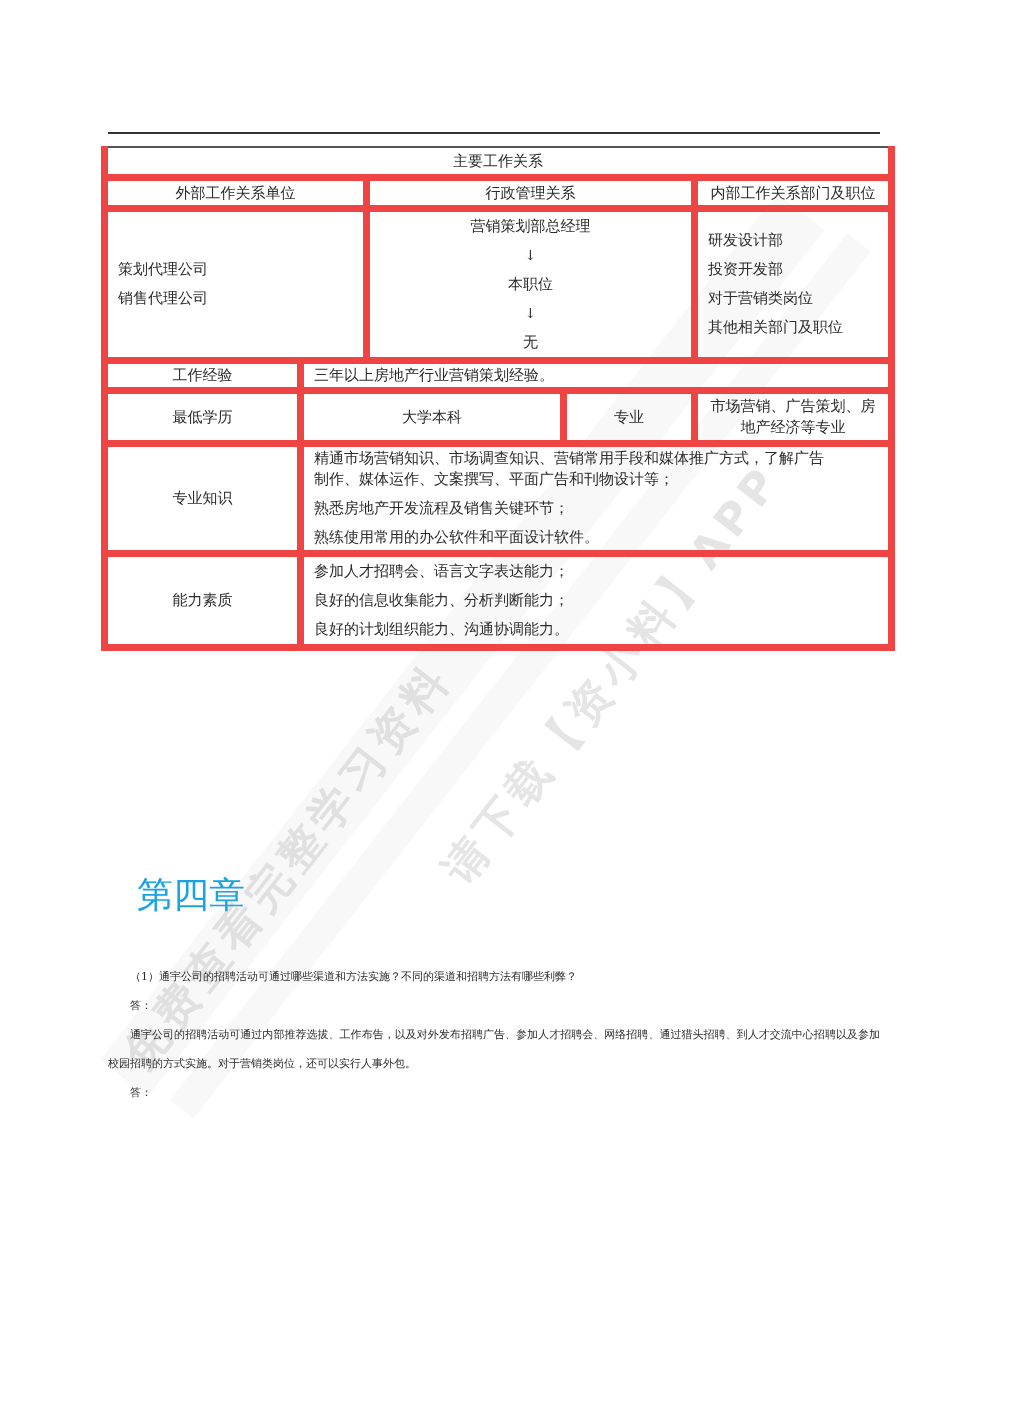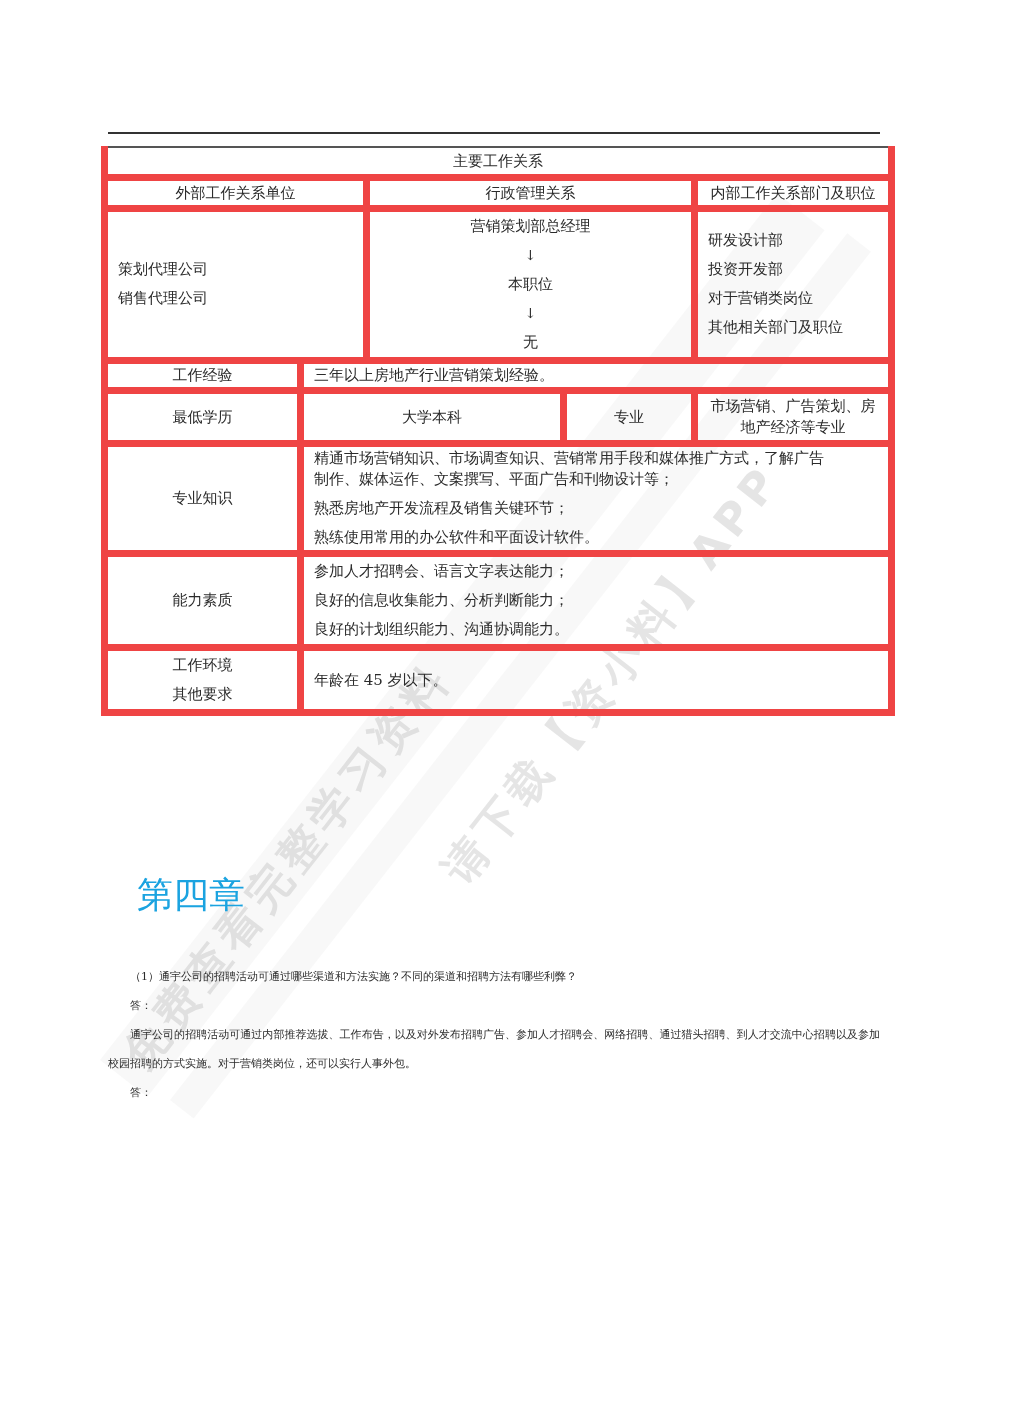--- a/index.html
+++ b/index.html
@@ -101,27 +101,20 @@
     </td>
   </tr>
   <tr style="height:89px">
     <td class="center">能力素质</td>
     <td colspan="4">
       <span class="stack-line">参加人才招聘会、语言文字表达能力；</span>
       <span class="stack-line">良好的信息收集能力、分析判断能力；</span>
       <span class="stack-line">良好的计划组织能力、沟通协调能力。</span>
     </td>
   </tr>
-  <tr style="height:60px">
-    <td class="center">
-      <span class="stack-line">工作环境</span>
-      <span class="stack-line">其他要求</span>
-    </td>
-    <td colspan="4">年龄在 45 岁以下。</td>
-  </tr>
 </tbody>
   </table>
 
 <div class="chapter-title">第四章</div>
 
 <div class="body-text">
   <p class="indent">（1）通宇公司的招聘活动可通过哪些渠道和方法实施？不同的渠道和招聘方法有哪些利弊？</p>
   <p class="indent">答：</p>
   <p class="indent">通宇公司的招聘活动可通过内部推荐选拔、工作布告，以及对外发布招聘广告、参加人才招聘会、网络招聘、通过猎头招聘、到人才交流中心招聘以及参加校园招聘的方式实施。对于营销类岗位，还可以实行人事外包。</p>
   <p class="indent">答：</p>

